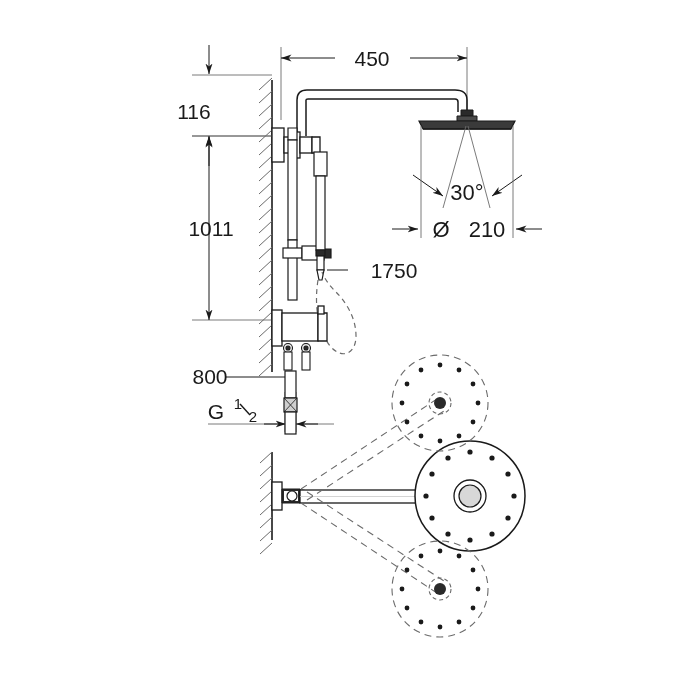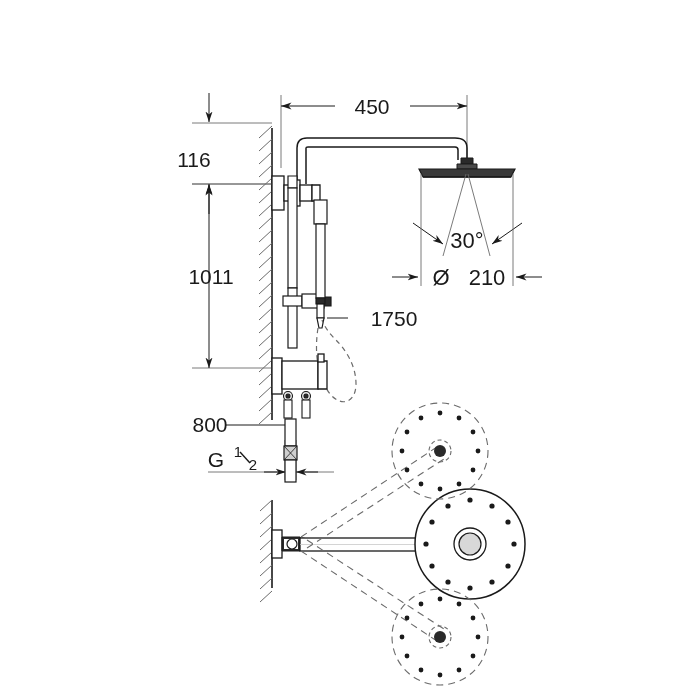--- a/index.html
+++ b/index.html
@@ -1,18 +1,18 @@
 <!DOCTYPE html>
 <html><head>
 <meta charset="utf-8">
 <style>
   html,body{margin:0;padding:0;background:#ffffff;}
   body{width:700px;height:700px;overflow:hidden;
        font-family:"Liberation Sans", sans-serif;}
-  #sheet{position:relative;width:700px;height:640px;background:#fff;margin-top:48px;}
+  #sheet{position:relative;width:700px;height:640px;background:#fff;}
   svg{display:block;}
   text{font-family:"Liberation Sans", sans-serif;fill:#1a1a1a;}
 </style>
 </head>
 <body>
 
 <div id="sheet">
 <svg width="700" height="700" viewBox="0 0 700 700">
 
   <defs>

